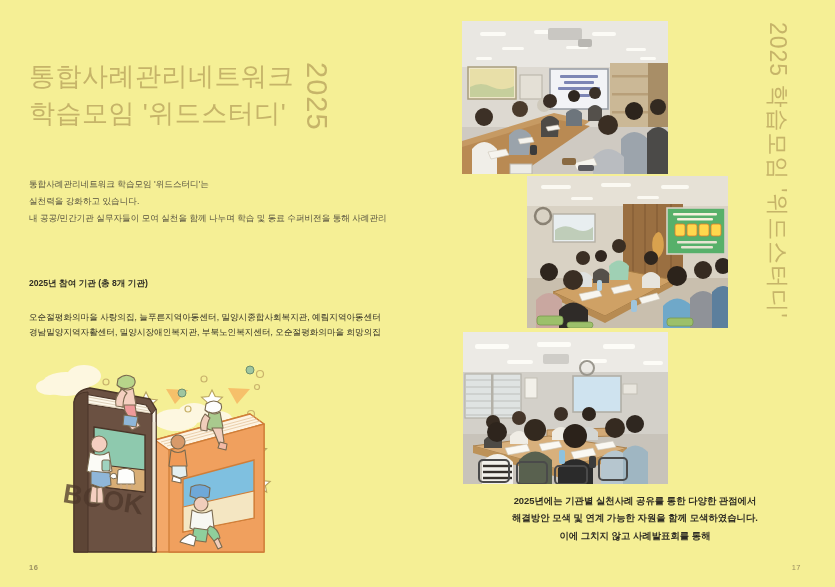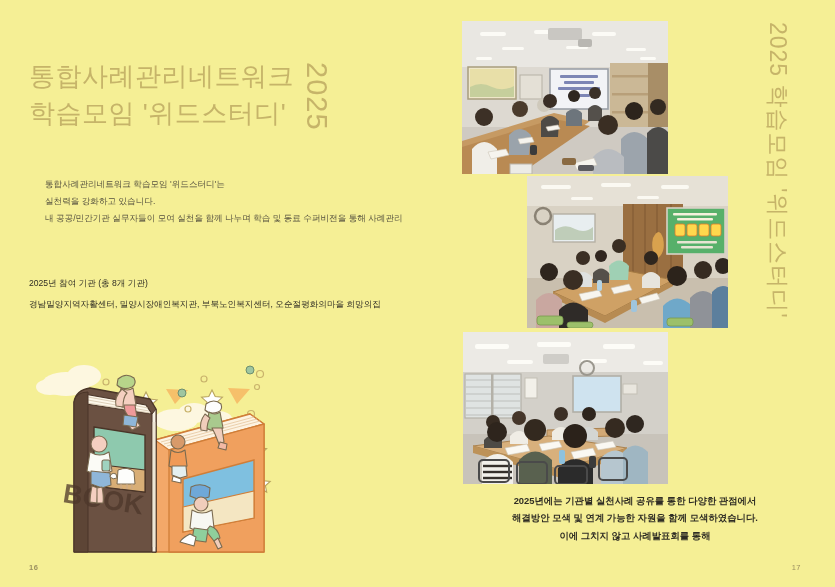--- a/index.html
+++ b/index.html
@@ -56,34 +56,34 @@
 
   .intro {
     position: absolute;
     left: 29px;
     top: 176px;
     width: 360px;
     font-size: 8.6px;
     line-height: 1.95;
     color: #55513f;
   }
-  .intro div { white-space: nowrap; margin-left: 16px; }
+  .intro div { white-space: nowrap; }
 
   .orgs {
     position: absolute;
     left: 29px;
     top: 276px;
     width: 370px;
     font-size: 8.6px;
     line-height: 1.72;
     color: #2f2d24;
   }
   .orgs-heading {
-    font-weight: normal;
-    margin-bottom: 6px;
+    font-weight: bold;
+    margin-bottom: 19px;
     white-space: nowrap;
   }
   .orgs div { white-space: nowrap; }
 
   .page-num {
     position: absolute;
     font-size: 7.5px;
     color: #9c9161;
     letter-spacing: 0.5px;
   }
@@ -151,20 +151,21 @@
     <div class="title-year">2025</div>
 
     <div class="intro">
       <div>통합사례관리네트워크 학습모임 '위드스터디'는</div>
       <div>실천력을 강화하고 있습니다.</div>
       <div>내 공공/민간기관 실무자들이 모여  실천을 함께 나누며 학습 및 동료 수퍼비전을 통해 사례관리</div>
     </div>
 
     <div class="orgs">
       <div class="orgs-heading">2025년 참여 기관 (총 8개 기관)</div>
+      <div>오순절평화의마을 사랑의집, 늘푸른지역아동센터, 밀양시종합사회복지관, 예림지역아동센터</div>
       <div>경남밀양지역자활센터, 밀양시장애인복지관, 부북노인복지센터, 오순절평화의마을 희망의집</div>
     </div>
 
     <div class="illus">
       <svg viewBox="0 0 275 212" xmlns="http://www.w3.org/2000/svg">
 
         <g fill="#fdf7e0">
           <ellipse cx="38" cy="32" rx="24" ry="12"></ellipse>
           <ellipse cx="56" cy="24" rx="17" ry="11"></ellipse>
           <ellipse cx="22" cy="35" rx="14" ry="8"></ellipse>

